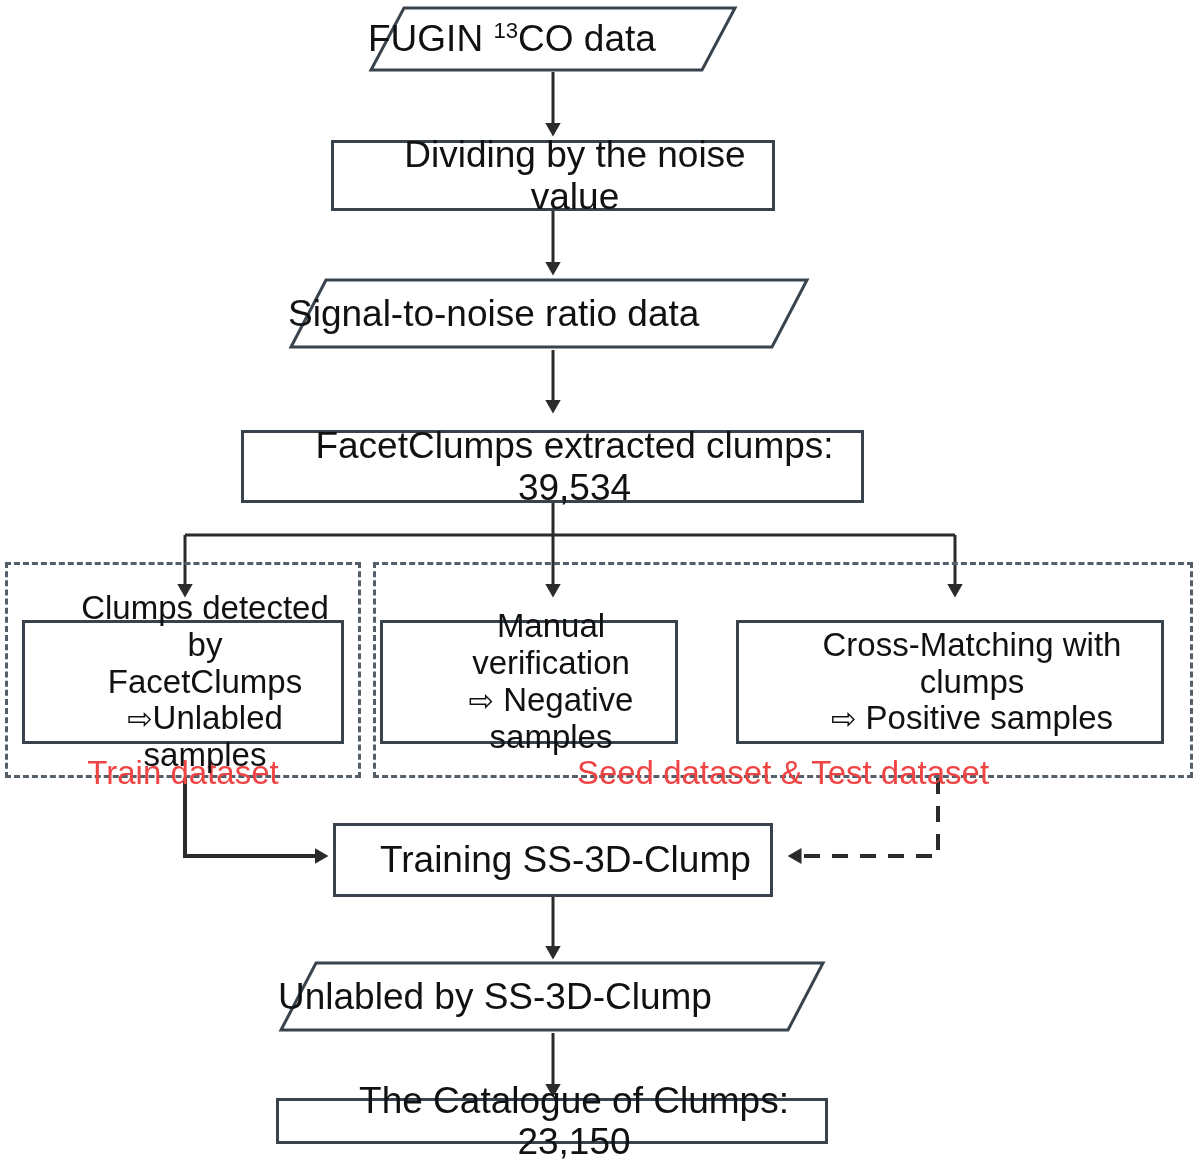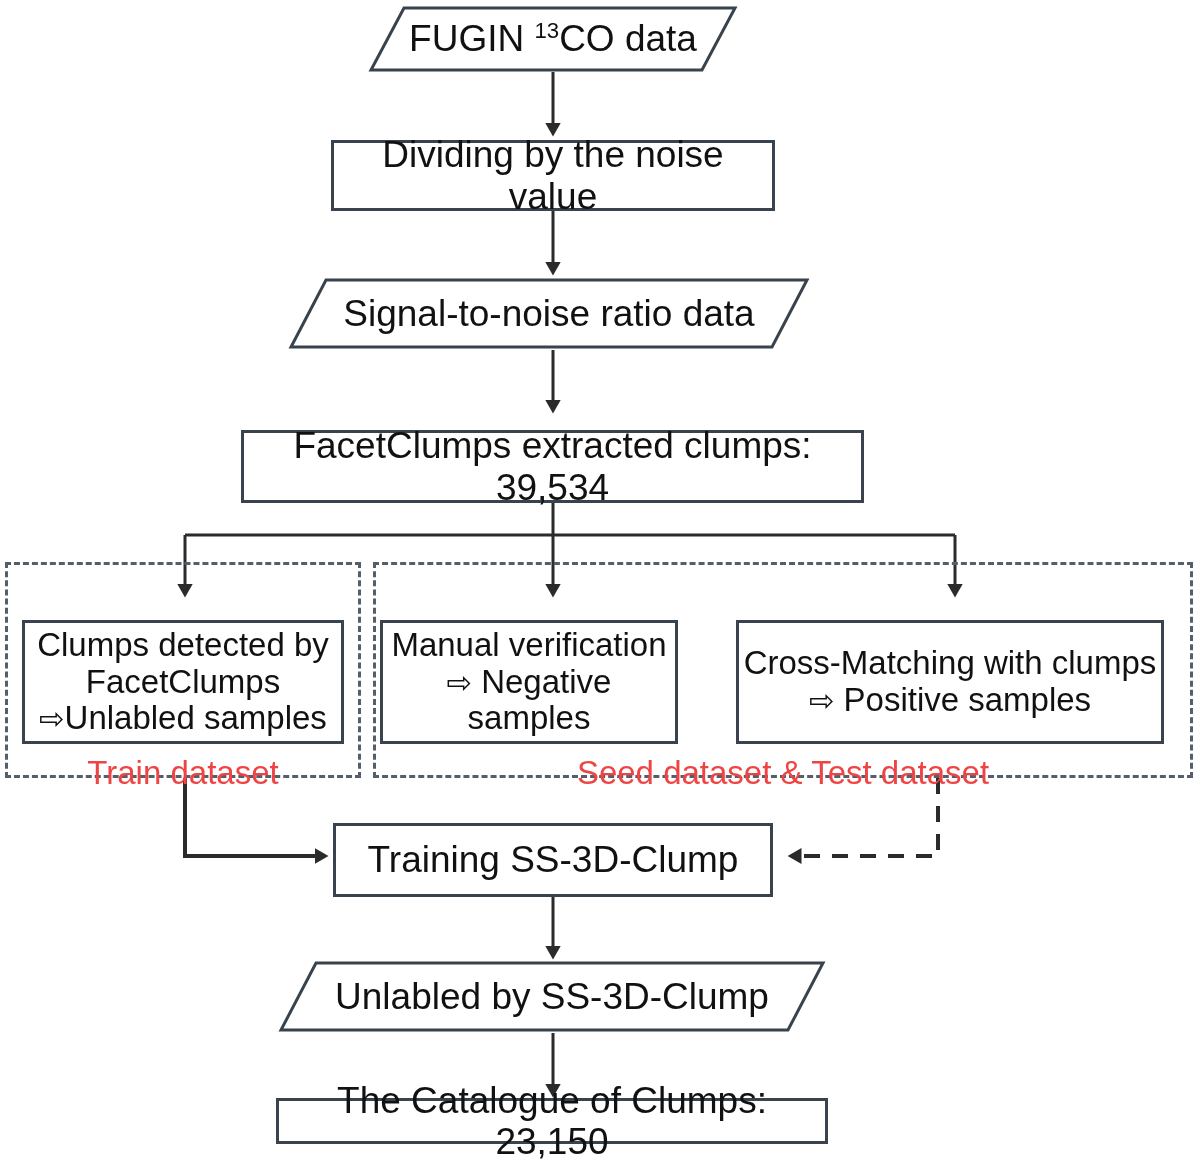--- a/index.html
+++ b/index.html
@@ -25,30 +25,31 @@
     top: 0;
     width: 1200px;
     height: 1164px;
     pointer-events: none;
   }
   .node {
     position: absolute;
     box-sizing: border-box;
     display: flex;
     align-items: center;
-    justify-content: center;
+    justify-content: flex-start;
     text-align: center;
     line-height: 1.12;
     color: #111111;
     background: transparent;
     z-index: 3;
   }
   .node-rect {
     border: 3px solid #39434d;
     background: #ffffff;
+    padding-left: 44px;
   }
   .node-para {
     background: transparent;
     border: none;
   }
   .para-text {
     position: relative;
     z-index: 2;
   }
   .para-shape {

